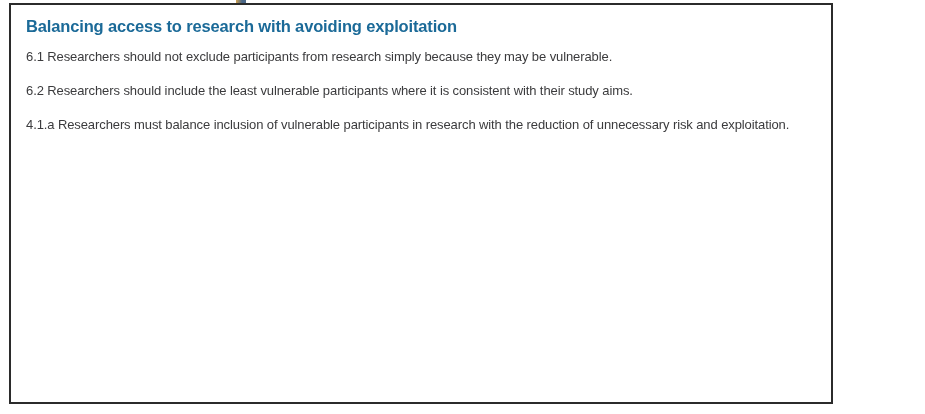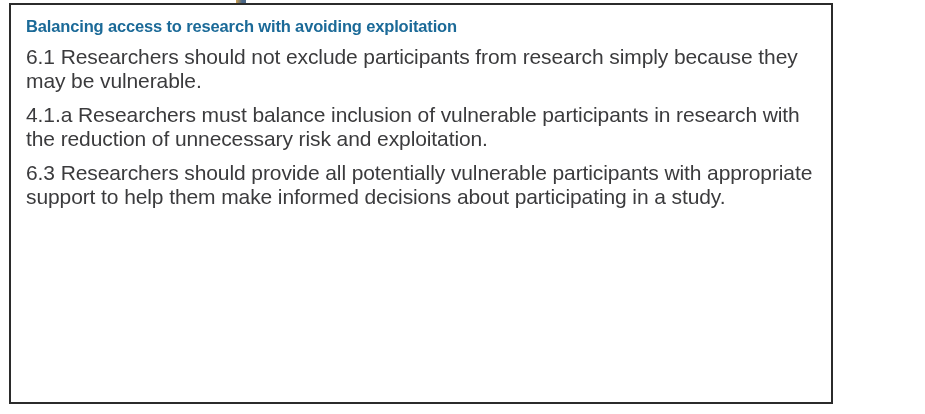--- a/index.html
+++ b/index.html
@@ -56,21 +56,21 @@
   }
 
   .clause-list {
     margin: 0;
     padding: 0;
     list-style: none;
   }
 
   .clause {
     color: #3b3b3d;
-    font-size: 21px;
+    font-size: 13px;
     line-height: 24px;
     letter-spacing: -0.1px;
     margin: 0 0 10px 0;
     max-width: 876px;
   }
 
   .clause:last-child {
     margin-bottom: 0;
   }
 </style>
@@ -80,18 +80,18 @@
 <div id="page">
 
   <div class="top-bleed"></div>
 
   <div class="callout-box">
 
     <h2 class="box-title">Balancing access to research with avoiding exploitation</h2>
 
     <ul class="clause-list">
       <li class="clause">6.1 Researchers should not exclude participants from research simply because they may be vulnerable.</li>
+      <li class="clause">6.2 Researchers should include the least vulnerable participants where it is consistent with their study aims.</li>
       <li class="clause">4.1.a Researchers must balance inclusion of vulnerable participants in research with the reduction of unnecessary risk and exploitation.</li>
-      <li class="clause">6.3 Researchers should provide all potentially vulnerable participants with appropriate support to help them make informed decisions about participating in a study.</li>
     </ul>
 
   </div>
 </div>
 
 </body></html>

